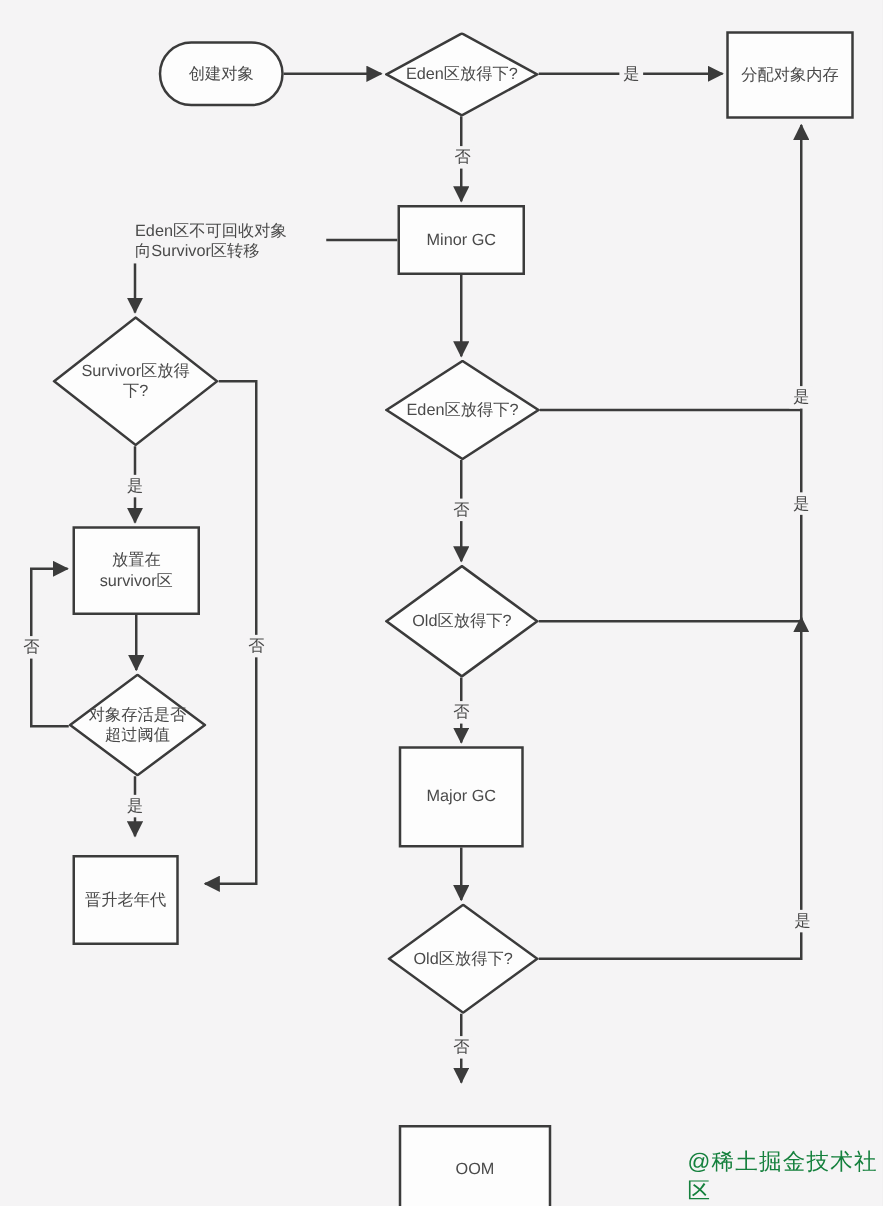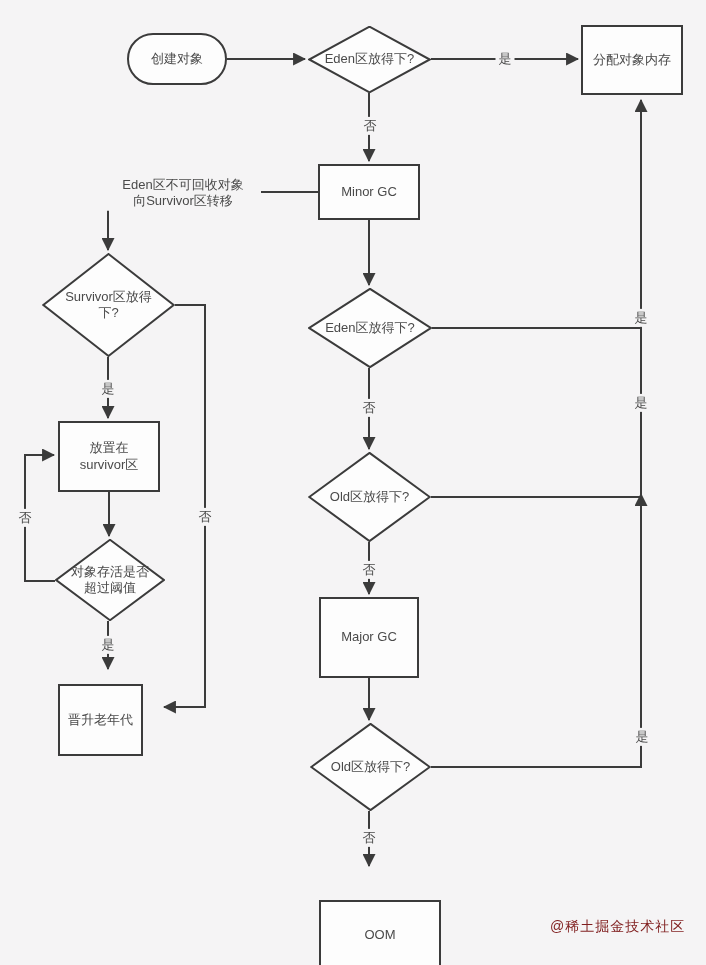--- a/index.html
+++ b/index.html
@@ -59,36 +59,36 @@
     position:absolute;
     transform:translate(-50%,-50%);
     background:#f5f4f5;
     padding:1px 3px;
     white-space:nowrap;
     color:#4a4a4a;
     z-index:2;
   }
   .l-eden1-yes {left:505px;top:59px;}
   .l-eden1-no  {left:370px;top:126px;}
-  .l-transfer  {left:183px;top:193px;text-align:center;white-space:normal;width:150px;}
+  .l-transfer  {left:183px;top:193px;text-align:left;white-space:normal;width:150px;}
   .l-surv-yes  {left:108px;top:389px;}
   .l-surv-no   {left:205px;top:517px;}
   .l-thresh-no {left:25px; top:518px;}
   .l-thresh-yes{left:108px;top:645px;}
   .l-eden2-no  {left:369px;top:408px;}
   .l-eden2-yes {left:641px;top:318px;}
   .l-old1-no   {left:369px;top:570px;}
   .l-old1-yes  {left:641px;top:403px;}
   .l-old2-no   {left:369px;top:838px;}
   .l-old2-yes  {left:642px;top:737px;}
   .watermark{
     position:absolute;
     left:550px;top:918px;
-    font-size:14px;
-    color:#7f1d1d;
+    font-size:18px;
+    color:#15803d;
     letter-spacing:1px;
   }
 </style>
 </head>
 <body>
 
 <div class="canvas">
 
   <svg class="edges" width="706" height="965" viewBox="0 0 706 965" xmlns="http://www.w3.org/2000/svg">
     <defs>

